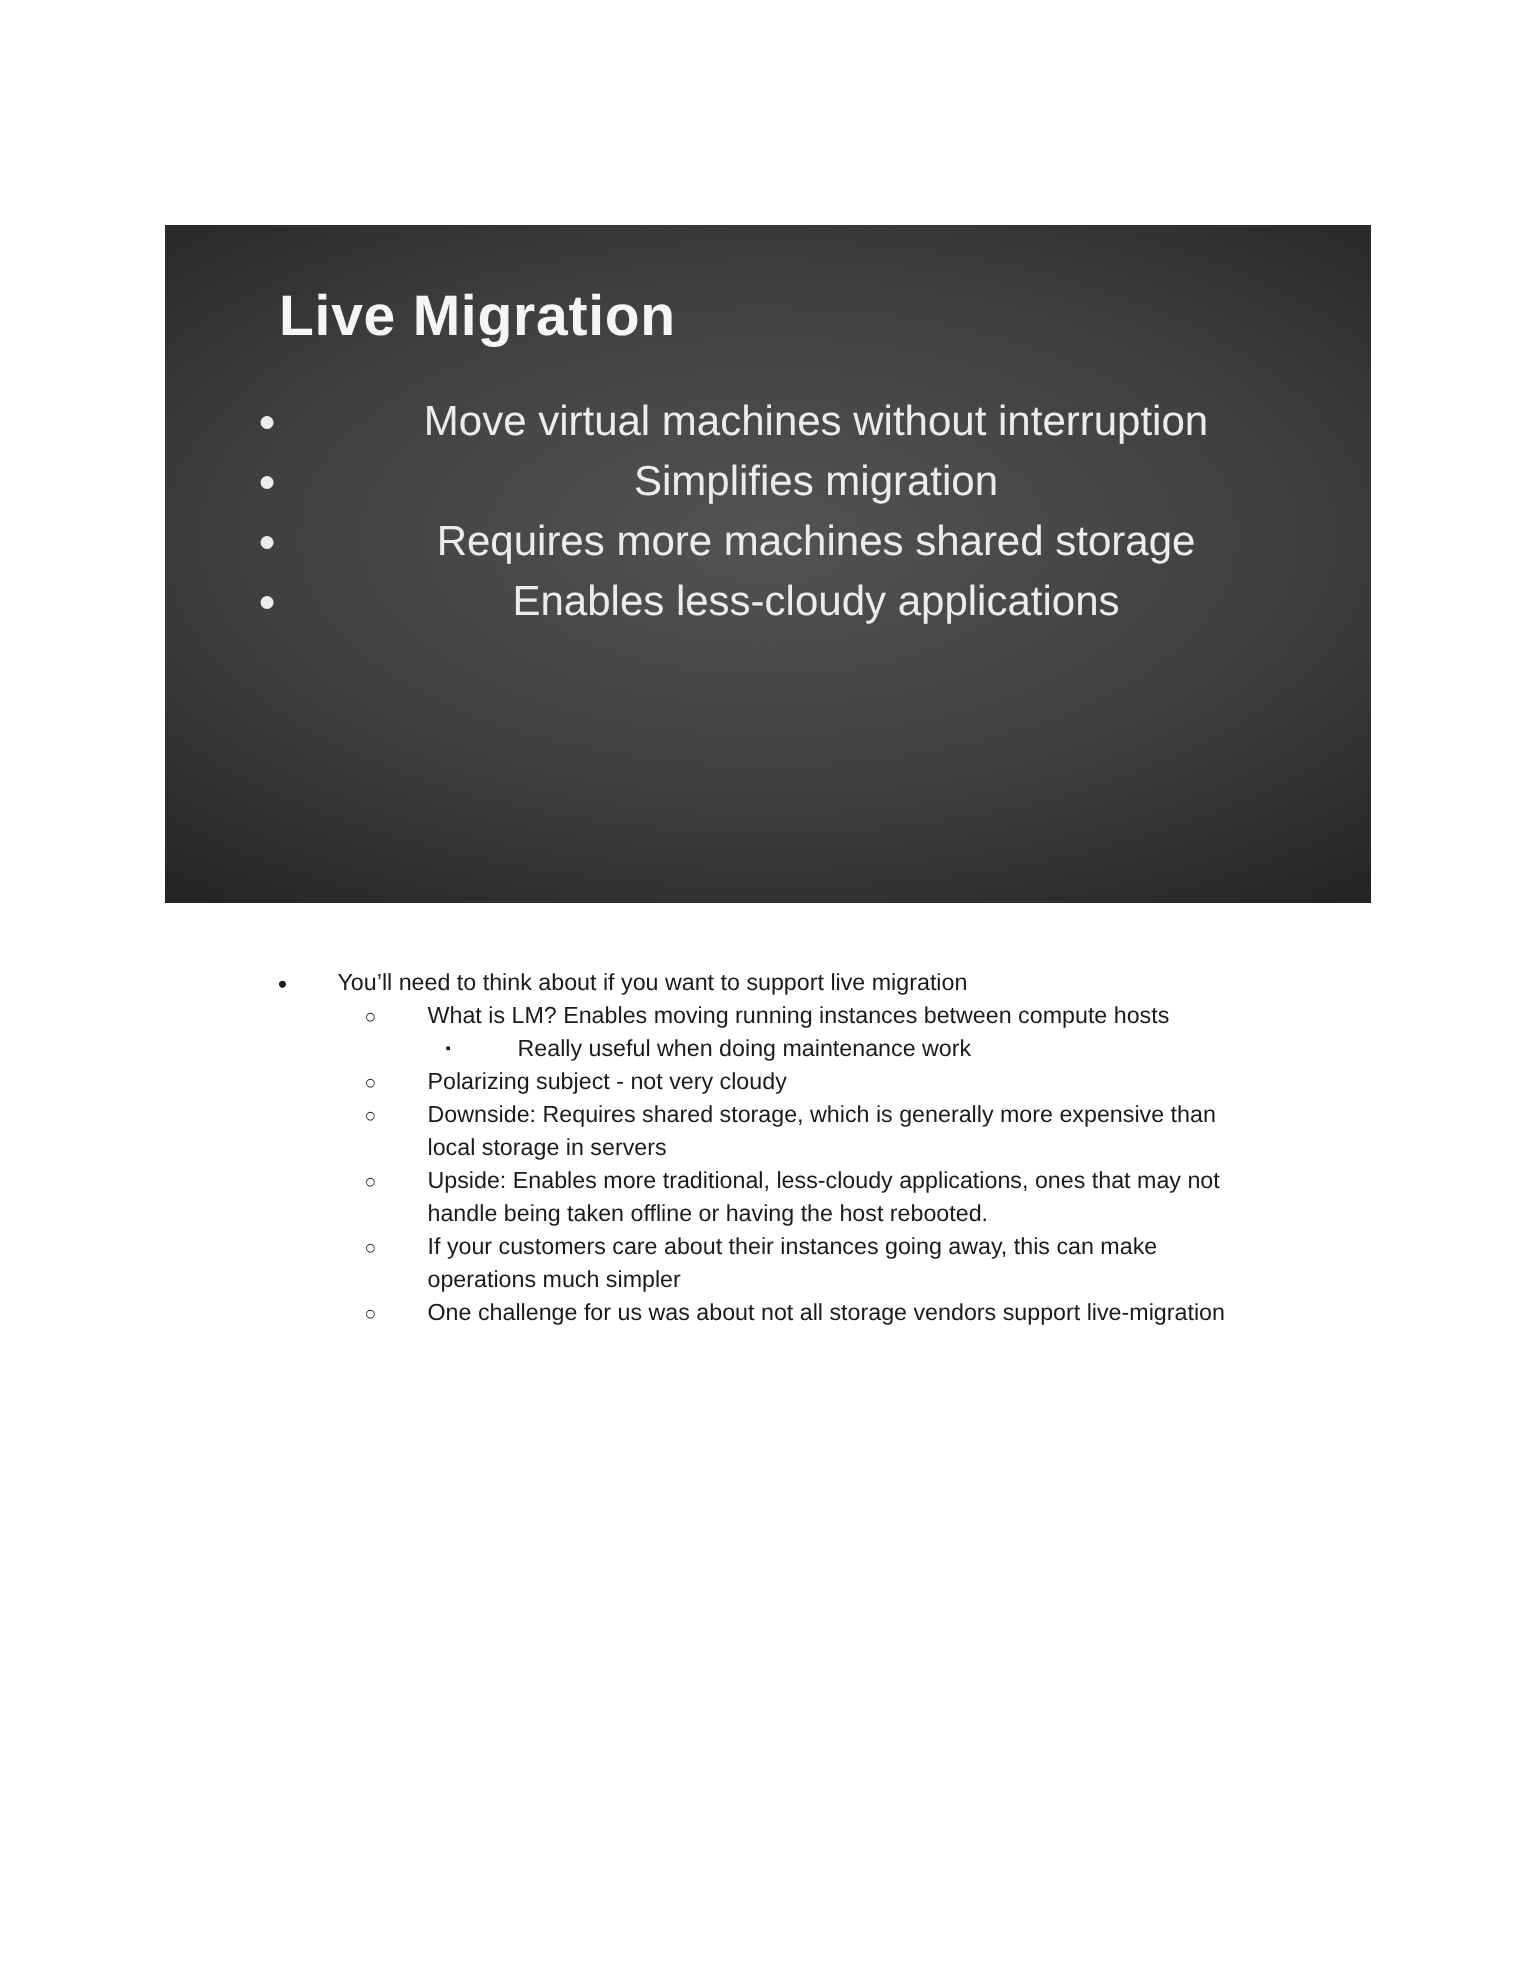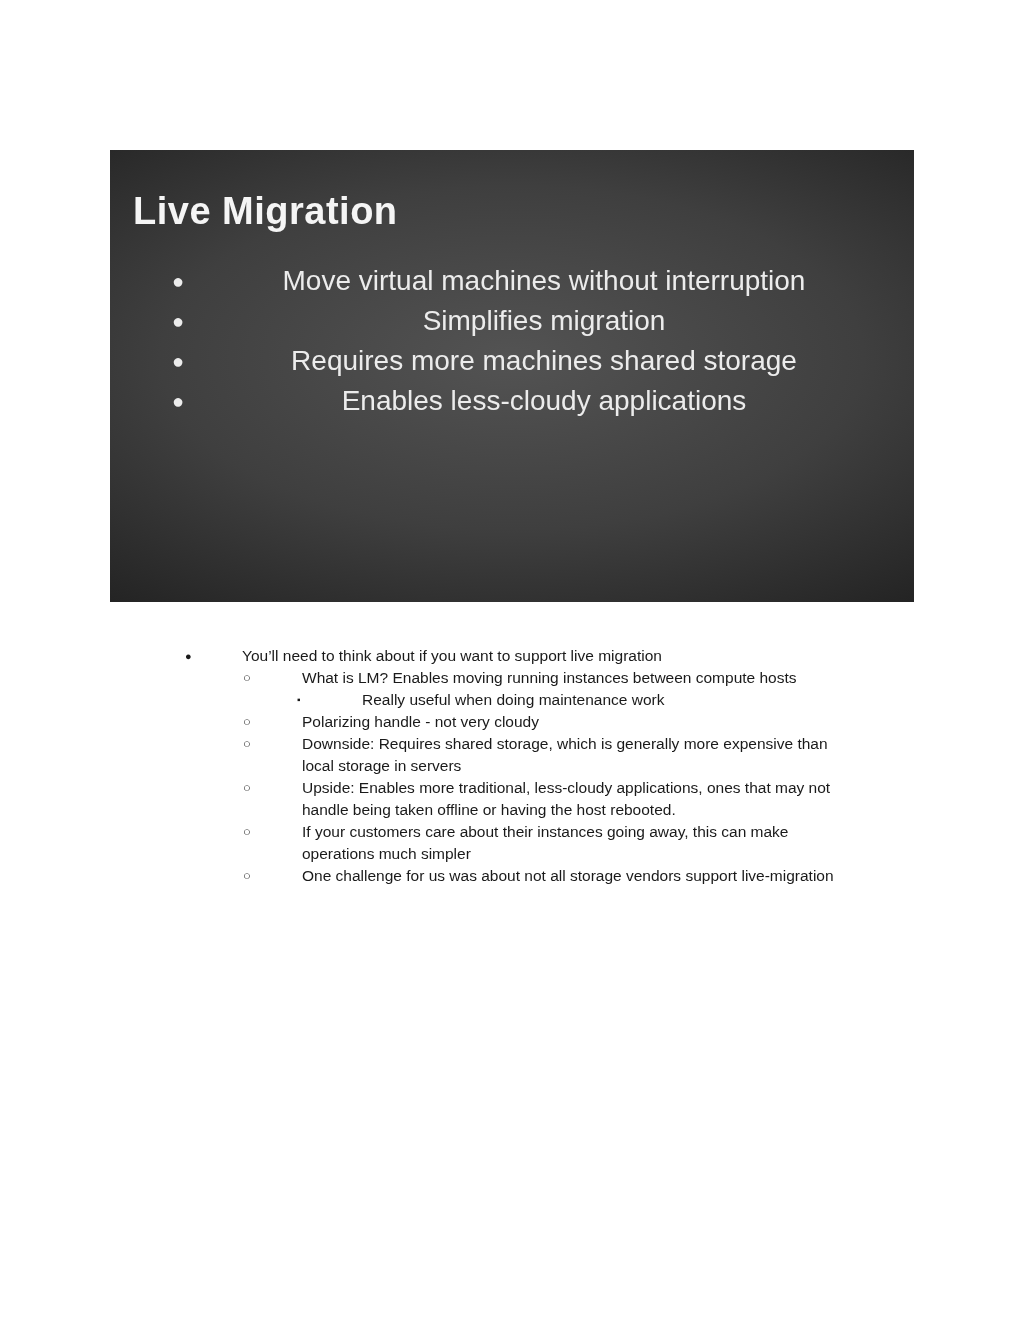--- a/index.html
+++ b/index.html
@@ -23,21 +23,21 @@
     top: 150px;
     width: 804px;
     height: 452px;
     background: radial-gradient(ellipse 115% 100% at 50% 46%,
                 #535353 0%, #3f3f3f 38%, #1c1c1c 78%, #000000 100%);
     color: #f0f0f0;
     overflow: hidden;
   }
   .slide-title {
     margin: 0;
-    padding: 40px 40px 0 23px;
+    padding: 40px 40px 0 76px;
     font-size: 38px;
     font-weight: bold;
     color: #f5f5f5;
     letter-spacing: 0.5px;
   }
   .slide-bullets {
     list-style: none;
     margin: 28px 0 0 0;
     padding: 0 30px 0 62px;
   }
@@ -71,21 +71,20 @@
   .note-row {
     display: flex;
     align-items: flex-start;
   }
   .note-row .nmarker {
     text-align: left;
     line-height: 22px;
   }
   .note-row .ntext {
     flex: 1;
-    margin-left: 17px;
   }
   .lvl1 { margin-left: 0; }
   .lvl1 .nmarker { flex: 0 0 40px; font-size: 11px; }
   .lvl2 { margin-left: 58px; }
   .lvl2 .nmarker { flex: 0 0 42px; font-size: 13px; }
   .lvl3 { margin-left: 112px; }
   .lvl3 .nmarker { flex: 0 0 48px; font-size: 10px; }
 </style>
 </head>
 <body>
@@ -126,21 +125,21 @@
       <span class="ntext">What is LM? Enables moving running instances between compute hosts</span>
     </div>
 
     <div class="note-row lvl3">
       <span class="nmarker">▪</span>
       <span class="ntext">Really useful when doing maintenance work</span>
     </div>
 
     <div class="note-row lvl2">
       <span class="nmarker">○</span>
-      <span class="ntext">Polarizing handle - not very cloudy</span>
+      <span class="ntext">Polarizing subject - not very cloudy</span>
     </div>
 
     <div class="note-row lvl2">
       <span class="nmarker">○</span>
       <span class="ntext">Downside: Requires shared storage, which is generally more expensive than local storage in servers</span>
     </div>
 
     <div class="note-row lvl2">
       <span class="nmarker">○</span>
       <span class="ntext">Upside: Enables more traditional, less-cloudy applications, ones that may not handle being taken offline or having the host rebooted.</span>

